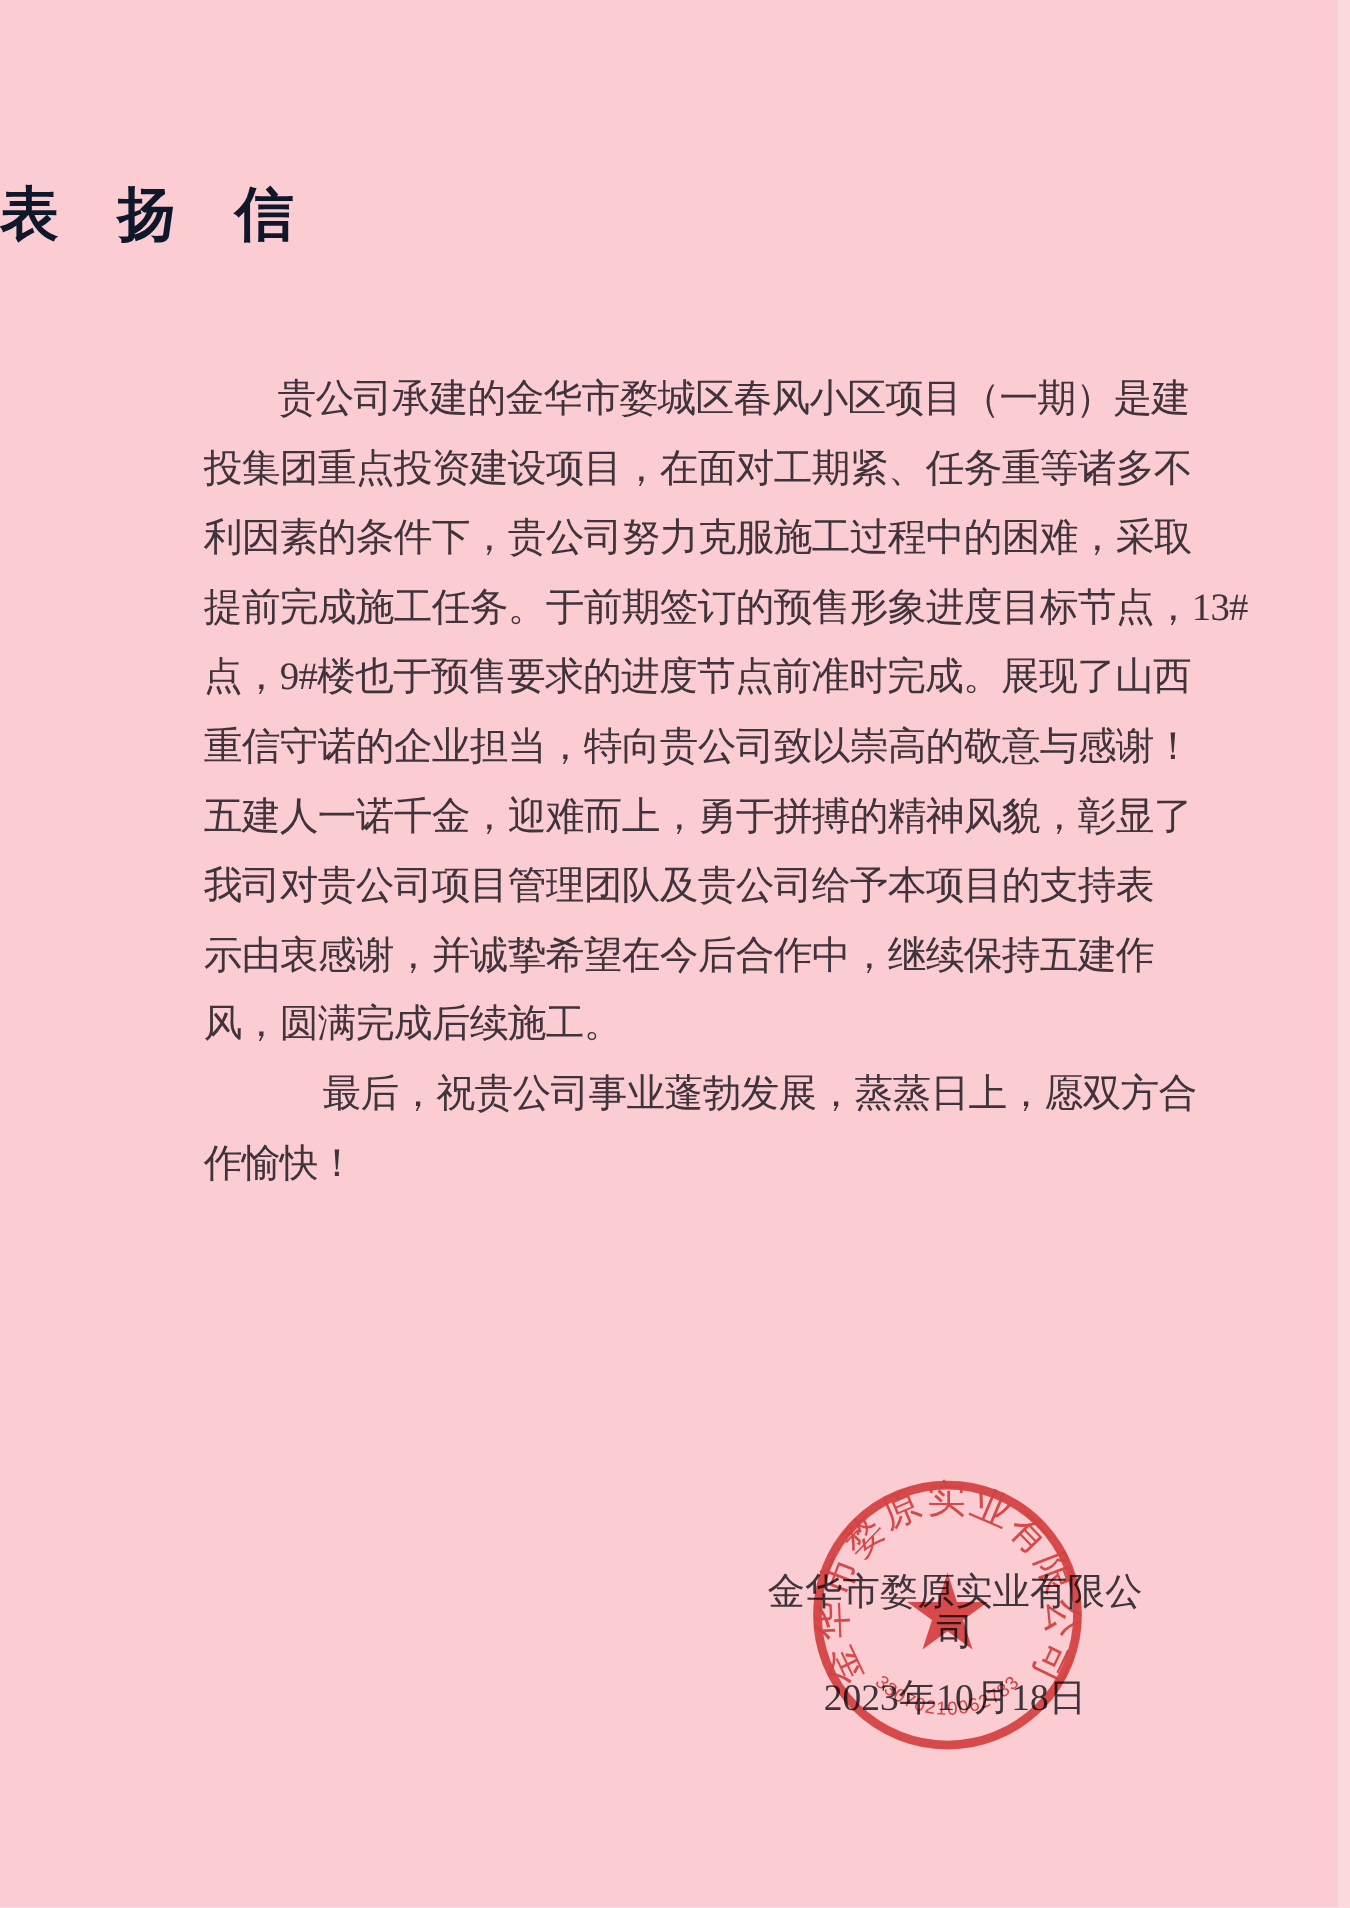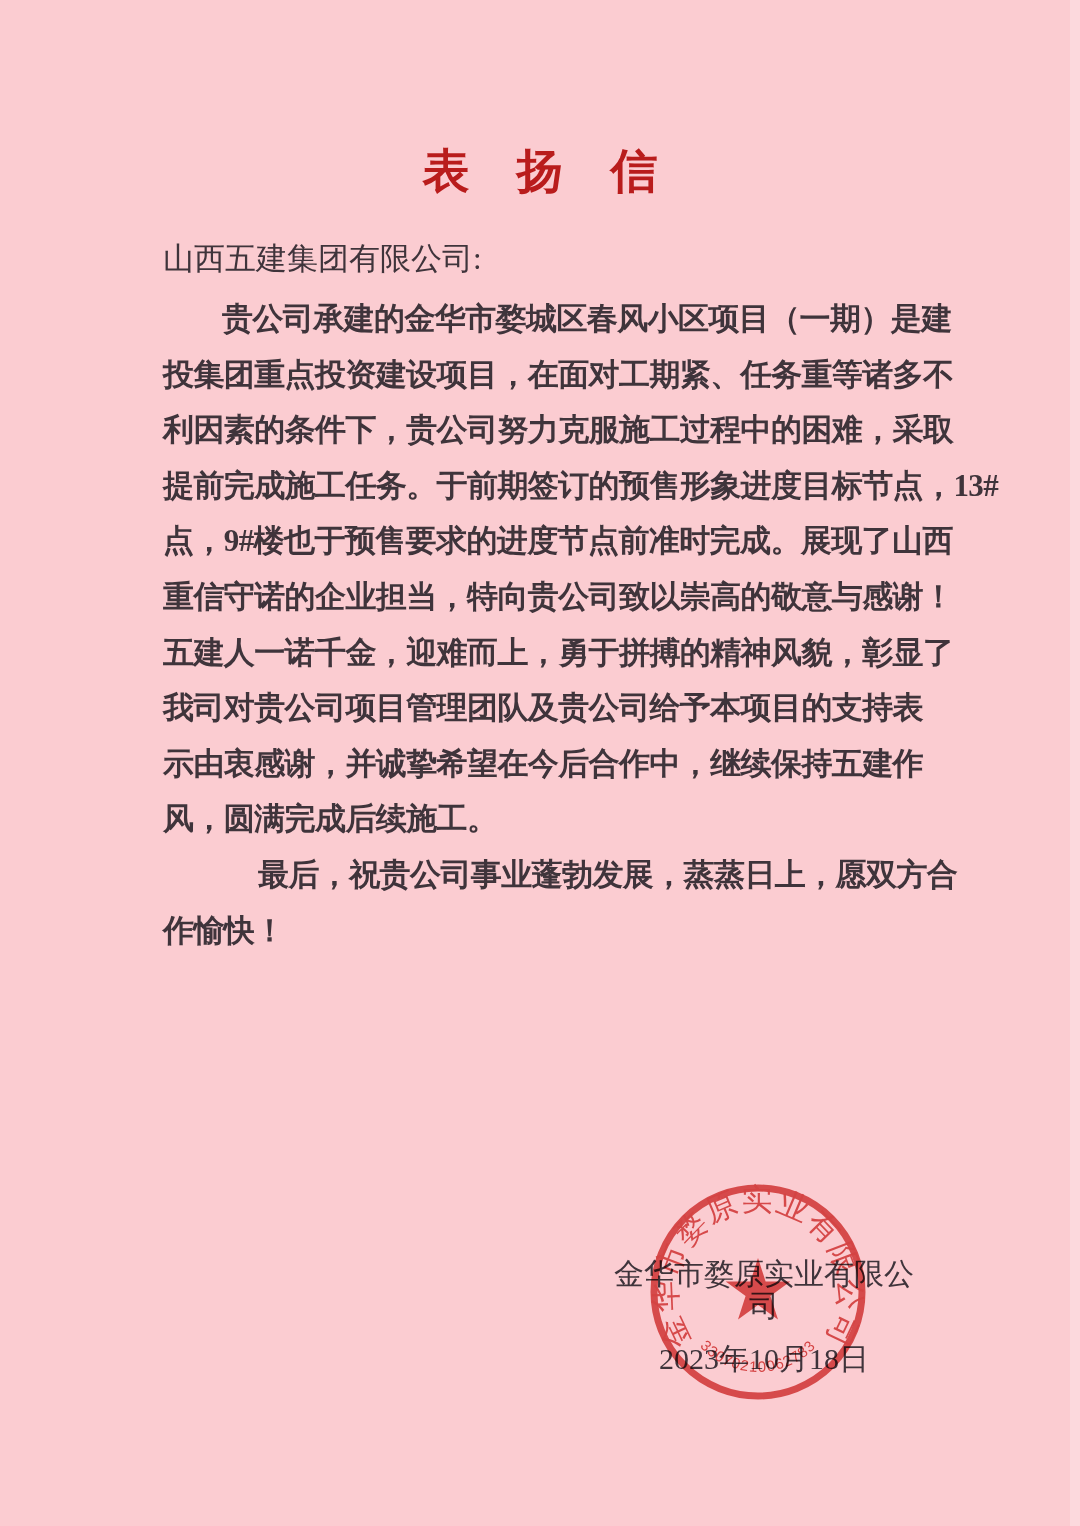--- a/index.html
+++ b/index.html
@@ -14,36 +14,34 @@
     color: #3f343b;
   }
   .edge-strip {
     position: absolute; right: 0; top: 0;
     width: 10px; height: 100%;
     background: #fcd9dd;
   }
   .title {
     position: absolute;
     top: 140px; left: 0; width: 100%;
-    text-align: center;
     font-size: 47px;
     font-weight: bold;
-    color: #b91c1c;
+    color: #0f172a;
   }
   .salutation {
     position: absolute;
     top: 238px; left: 163px;
     font-size: 31px;
     color: #3f343b;
   }
   .letter-body {
     position: absolute;
     top: 291px; left: 163px;
     width: 800px;
-    font-weight: bold;
   }
   .line {
     font-size: 31px;
     line-height: 55.6px;
     letter-spacing: -0.6px;
     white-space: nowrap;
   }
   .indent-normal { text-indent: 59px; }
   .indent-deep   { text-indent: 95px; }
   .signature {
@@ -64,21 +62,20 @@
   .seal text { font-family: "Liberation Serif", "DejaVu Serif", serif; }
   .seal .code-text { font-family: "Liberation Sans", "DejaVu Sans", sans-serif; }
 </style>
 </head>
 <body>
 
 <div class="page">
 
   <h1 class="title">表　扬　信</h1>
 
-  <div class="salutation">山西五建集团有限公司:</div>
 
   <div class="letter-body">
     <div class="line indent-normal">贵公司承建的金华市婺城区春风小区项目（一期）是建</div>
     <div class="line">投集团重点投资建设项目，在面对工期紧、任务重等诸多不</div>
     <div class="line">利因素的条件下，贵公司努力克服施工过程中的困难，采取</div>
     <div class="line">提前完成施工任务。于前期签订的预售形象进度目标节点，13#</div>
     <div class="line">点，9#楼也于预售要求的进度节点前准时完成。展现了山西</div>
     <div class="line">重信守诺的企业担当，特向贵公司致以崇高的敬意与感谢！</div>
     <div class="line">五建人一诺千金，迎难而上，勇于拼搏的精神风貌，彰显了</div>
     <div class="line">我司对贵公司项目管理团队及贵公司给予本项目的支持表</div>

